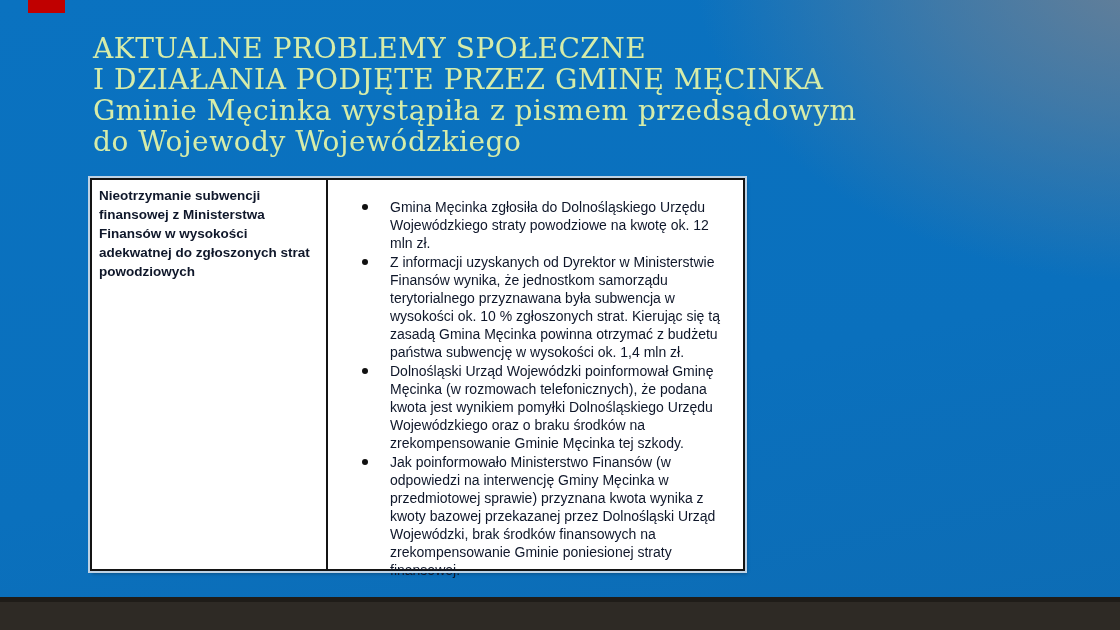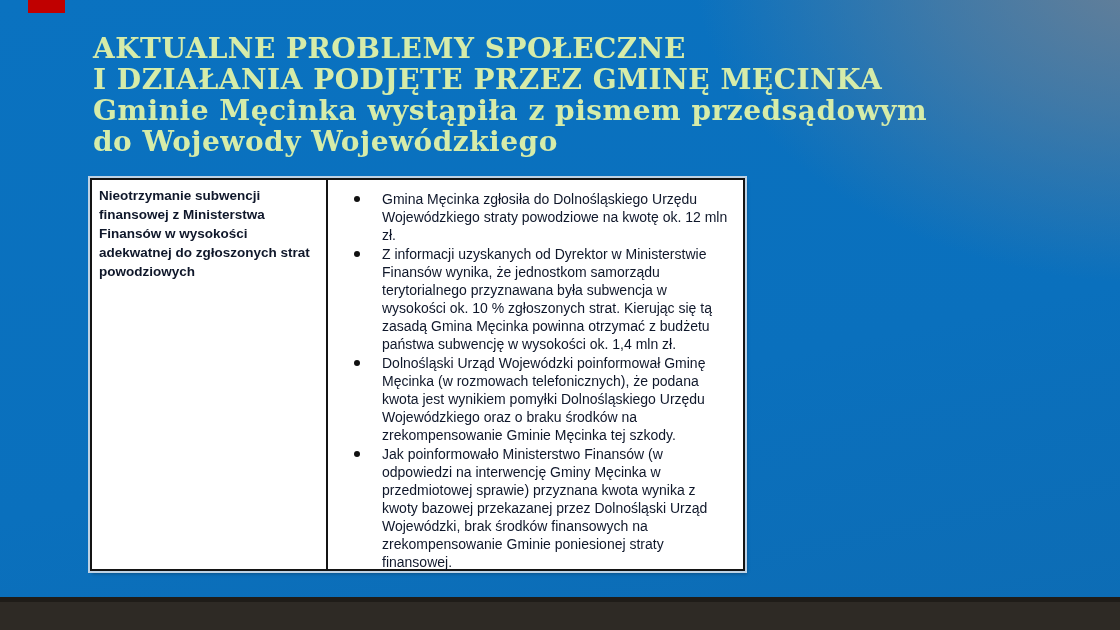--- a/index.html
+++ b/index.html
@@ -39,21 +39,21 @@
     position: absolute;
     left: 93px;
     top: 33px;
     width: 960px;
     font-family: "DejaVu Serif", "Liberation Serif", serif;
     color: #d6eca9;
     font-size: 28px;
     line-height: 31px;
     letter-spacing: 0.5px;
   }
-  .title-line { white-space: nowrap; font-weight: bold; }
+  .title-line { white-space: nowrap; }
   .content-table {
     position: absolute;
     left: 90px;
     top: 178px;
     width: 655px;
     height: 393px;
     box-sizing: border-box;
     background: #ffffff;
     border: 2px solid #141414;
     outline: 2px solid #bed2e4;
@@ -71,21 +71,21 @@
     font-weight: bold;
   }
   .cell-right {
     flex: 1 1 auto;
     padding: 6px 6px 6px 0;
     font-size: 14px;
     line-height: 18px;
   }
   ul.bullets {
     list-style: none;
-    margin: 4px;
+    margin: 12px;
     padding: 0 0 0 22px;
   }
   ul.bullets li {
     display: flex;
     align-items: flex-start;
     margin: 0 0 1px 0;
   }
   .dot {
     flex: 0 0 6px;
     height: 6px;

